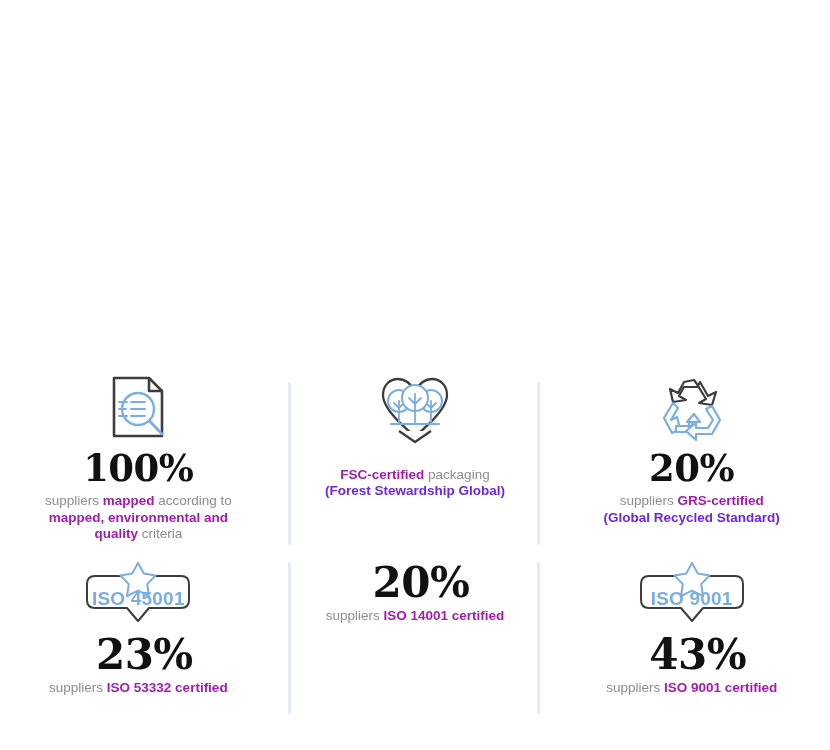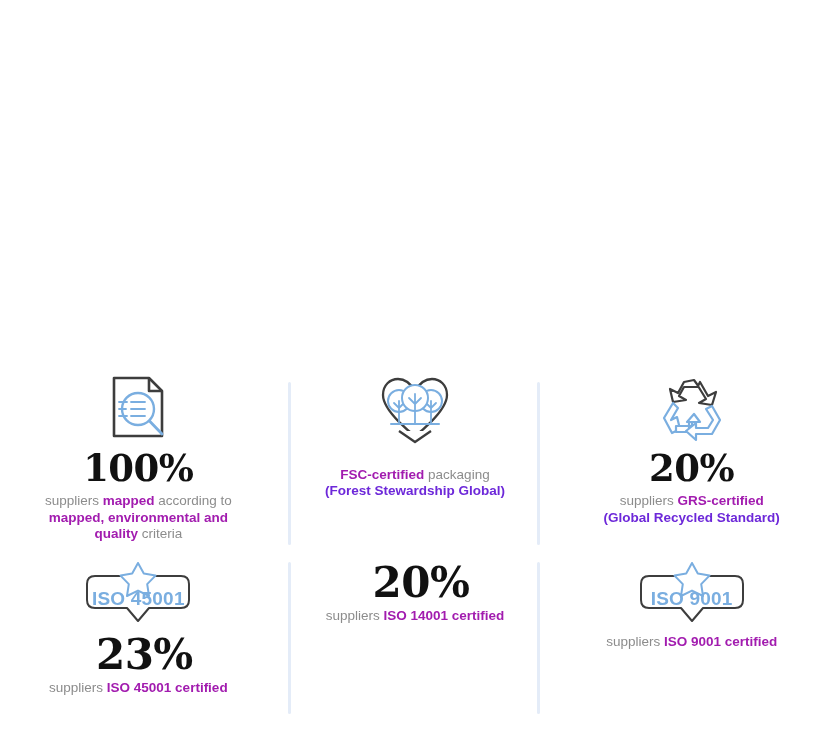--- a/index.html
+++ b/index.html
@@ -206,39 +206,40 @@
         <div class="iso-badge">
           <svg width="114" height="62" viewBox="0 0 114 62" fill="none">
             <path d="M14 14 H40 M74 14 H100 M100 14 C105 14 108 17 108 22 V38 C108 43 105 46 100 46 H68 L57 59 L46 46 H14 C9 46 6 43 6 38 V22 C6 17 9 14 14 14 Z" stroke="#3d3d3d" stroke-width="2" fill="#ffffff" stroke-linejoin="round" stroke-linecap="round"></path>
             <path d="M57 1 L62.8 11.6 L74.5 13.6 L66.2 22.1 L68 34 L57 28.6 L46 34 L47.8 22.1 L39.5 13.6 L51.2 11.6 Z" stroke="#7aaee0" stroke-width="2" fill="#ffffff" stroke-linejoin="round"></path>
           </svg>
           <div class="iso-label">ISO 45001</div>
         </div>
       </div>
       <div class="stat-value">23%</div>
       <div class="stat-caption">
-        <span>suppliers </span><b>ISO 45001 certified</b>
+        <span>suppliers </span><b>ISO 53332 certified</b>
       </div>
     </div>
 
     <div class="stat-card">
       <div class="stat-value">20%</div>
       <div class="stat-caption">
         <span>suppliers </span><b>ISO 14001 certified</b>
       </div>
     </div>
 
     <div class="stat-card">
       <div class="iso-badge-wrap">
         <div class="iso-badge">
           <svg width="114" height="62" viewBox="0 0 114 62" fill="none">
             <path d="M14 14 H40 M74 14 H100 M100 14 C105 14 108 17 108 22 V38 C108 43 105 46 100 46 H68 L57 59 L46 46 H14 C9 46 6 43 6 38 V22 C6 17 9 14 14 14 Z" stroke="#3d3d3d" stroke-width="2" fill="#ffffff" stroke-linejoin="round" stroke-linecap="round"></path>
             <path d="M57 1 L62.8 11.6 L74.5 13.6 L66.2 22.1 L68 34 L57 28.6 L46 34 L47.8 22.1 L39.5 13.6 L51.2 11.6 Z" stroke="#7aaee0" stroke-width="2" fill="#ffffff" stroke-linejoin="round"></path>
           </svg>
           <div class="iso-label">ISO 9001</div>
         </div>
       </div>
+      <div class="stat-value">43%</div>
       <div class="stat-caption">
         <span>suppliers </span><b>ISO 9001 certified</b>
       </div>
     </div>
   </div>
 </div>
 
 </body></html>

